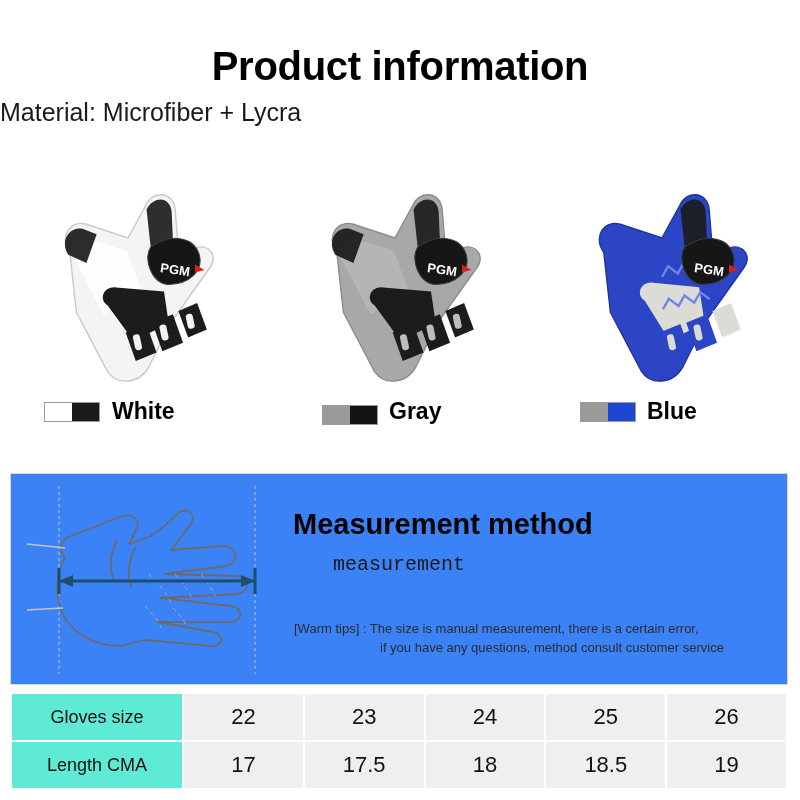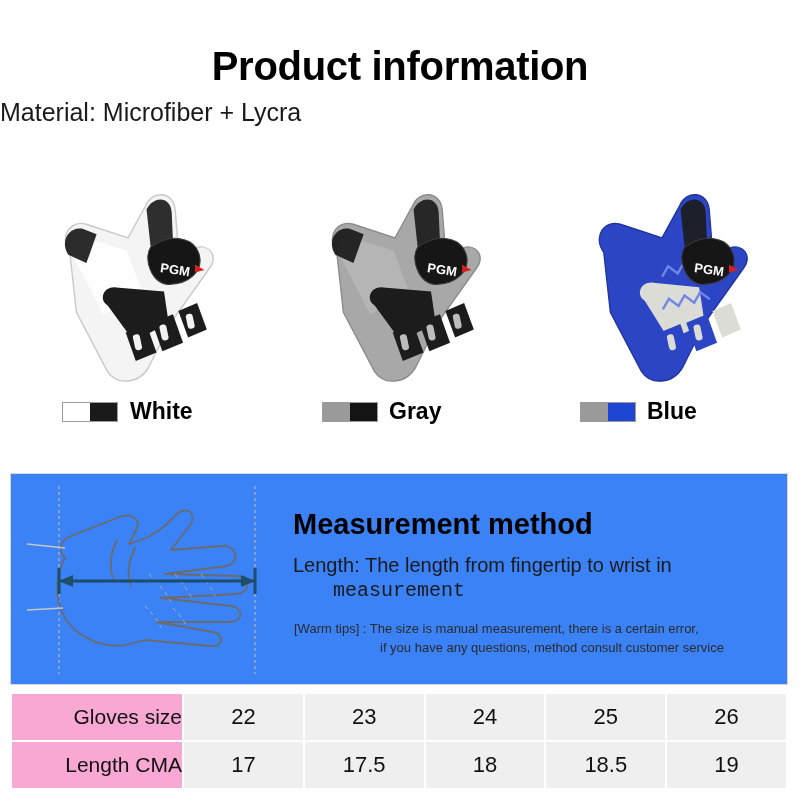--- a/index.html
+++ b/index.html
@@ -33,22 +33,22 @@
 
   .glove-svg { display: block; width: 240px; height: 215px; }
 
   
   .legend {
     position: absolute; left: 0; top: 398px; width: 800px; height: 32px;
   }
   .legend-item {
     position: absolute; display: flex; align-items: center; gap: 11px;
   }
-  .legend-item.white-it { left: 62px; gap: 12px; }
-  .legend-item.gray-it  { left: 322px; }
+  .legend-item.white-it { left: 44px; gap: 12px; }
+  .legend-item.gray-it  { left: 322px; align-items: flex-end; }
   .legend-item.blue-it  { left: 580px; }
   .swatch {
     width: 56px; height: 20px;
     border: 1px solid #9b9b9b;
     display: flex; overflow: hidden;
   }
   .swatch span { display: block; width: 50%; height: 100%; }
   .legend-label { font-size: 23px; font-weight: bold; color: #000; }
 
   
@@ -81,21 +81,21 @@
     position: absolute; left: 10px; top: 692px;
     width: 778px; border-collapse: separate; border-spacing: 2px;
     table-layout: fixed;
   }
   .size-table td {
     height: 46px; text-align: center; vertical-align: middle;
     font-size: 22px; color: #111; background: #efefef;
     border: 0;
   }
   .size-table td.rowhead {
-    width: 170px; background: #f9a8d4; font-size: 21px; text-align: right;
+    width: 170px; background: #5eead4; font-size: 18px;
   }
 </style>
 </head>
 <body>
 
 <div class="page">
 
   <div class="title">Product information</div>
   <div class="subtitle">Material: Microfiber + Lycra</div>
 
@@ -240,21 +240,20 @@
           <path d="M230 99 l-14 -6 0 12 z" fill="#1f4e6b"></path>
           <line x1="34" y1="86" x2="34" y2="112" stroke="#1f4e6b" stroke-width="3"></line>
           <line x1="230" y1="86" x2="230" y2="112" stroke="#1f4e6b" stroke-width="3"></line>
         </g>
       </svg>
     </div>
 
     <div class="mm-title">Measurement method</div>
 
     <div class="mm-desc">
-      <span>Length: The length from fingertip to wrist in</span>
       <span class="ind">measurement</span>
     </div>
 
     <div class="mm-tips">
       <span>[Warm tips] : The size is manual measurement, there is a certain error,</span>
       <span class="ind2">if you have any questions, method consult customer service</span>
     </div>
   </div>
 
   <table class="size-table">

